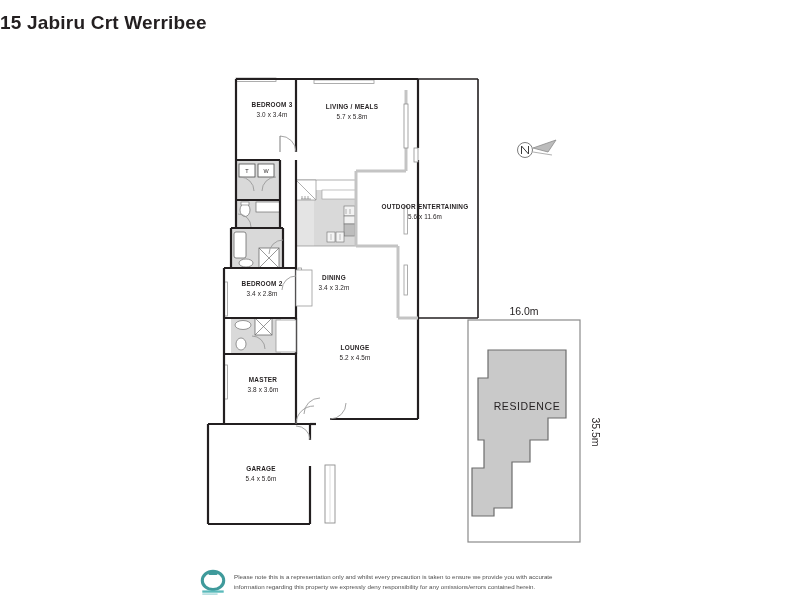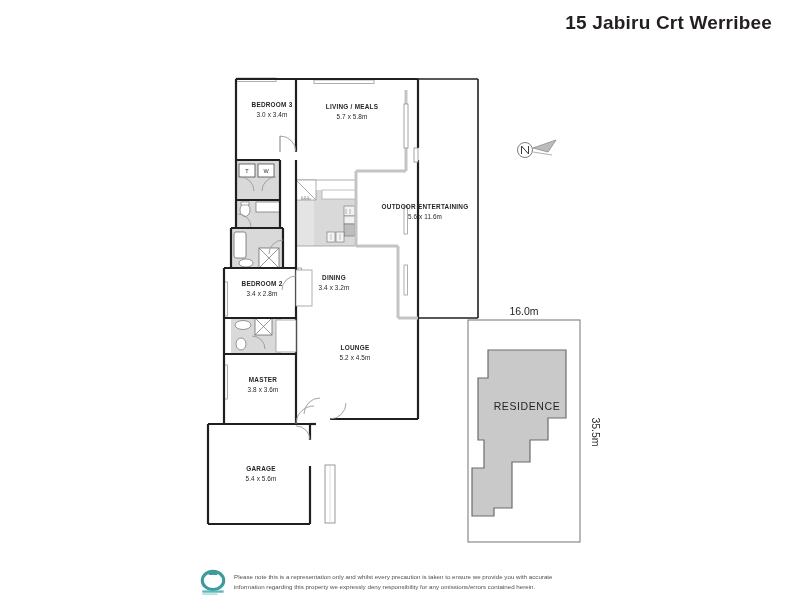--- a/index.html
+++ b/index.html
@@ -8,21 +8,21 @@
     background:#ffffff;
     font-family:"Liberation Sans", sans-serif;
     color:#231f20;
     overflow:hidden;
     position:relative;
   }
   #plan-root{position:absolute;inset:0;}
   .page-title{
     position:absolute;
     top:12px;left:0;width:772px;
-    text-align:right;
+    text-align:left;
     font-size:19px;
     font-weight:700;
     letter-spacing:.2px;
     color:#231f20;
   }
   svg.floorplan{position:absolute;top:0;left:0;width:800px;height:600px;}
 
   
   .footer{
     position:absolute;

